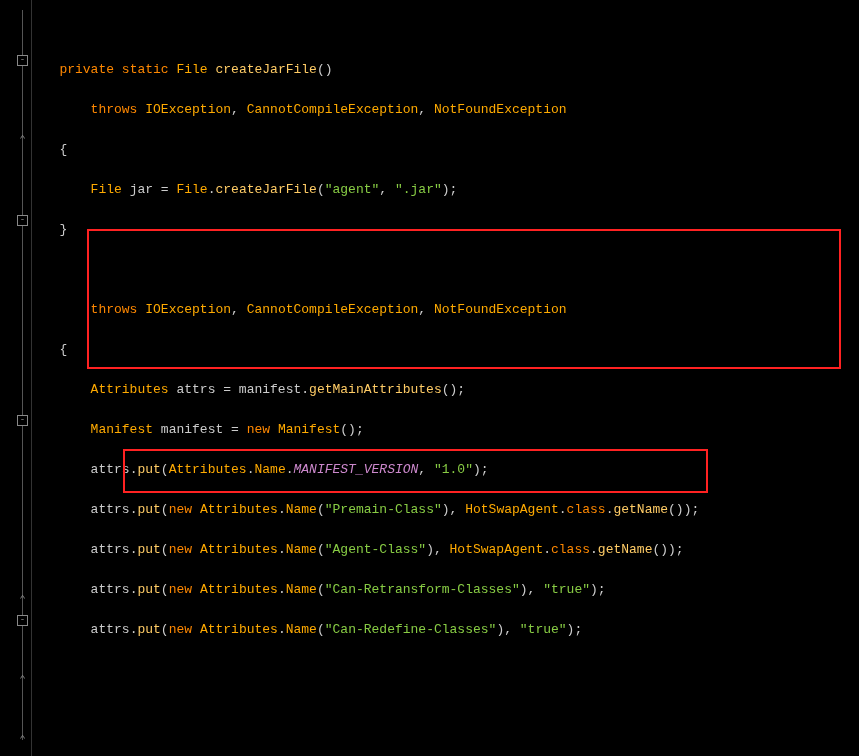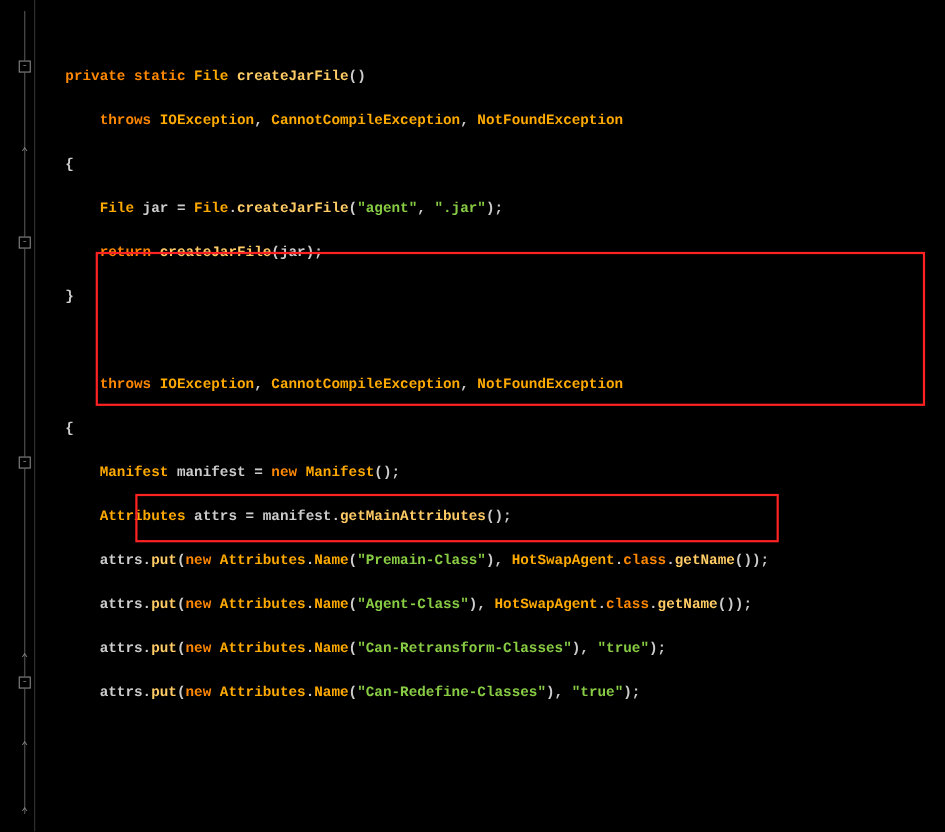--- a/index.html
+++ b/index.html
@@ -52,21 +52,21 @@
   font-size: 11px;
   line-height: 11px;
   text-align: center;
   color: #888;
 }
 .code {
   padding-left: 4px;
   white-space: pre;
   position: relative;
 }
-.line { height: 20px; font-weight: bold; }
+.line { height: 20px; }
 .kw { color: #ff8800; }
 .type { color: #ffaa00; }
 .method { color: #ffcc66; }
 .str { color: #88cc44; }
 .const { color: #cc88cc; font-style: italic; }
 .highlight-box {
   position: absolute;
   border: 2px solid #ff2222;
   pointer-events: none;
   background: transparent;
@@ -87,27 +87,27 @@
     <div class="fold-close" style="top:675px;">⌃</div>
     <div class="fold-close" style="top:735px;">⌃</div>
   </div>
 
   <div class="code">
 <div class="line"></div>
 <div class="line">   <span class="kw">private</span> <span class="kw">static</span> <span class="type">File</span> <span class="method">createJarFile</span>()</div>
 <div class="line">       <span class="kw">throws</span> <span class="type">IOException</span>, <span class="type">CannotCompileException</span>, <span class="type">NotFoundException</span></div>
 <div class="line">   {</div>
 <div class="line">       <span class="type">File</span> <span>jar</span> = <span class="type">File</span>.<span class="method">createJarFile</span>(<span class="str">"agent"</span>, <span class="str">".jar"</span>);</div>
-<div class="line">       <span class="kw">return</span> <span class="method">createJarFile</span>(<span>jar</span>);</div>
 <div class="line">   }</div>
 <div class="line"></div>
 <div class="line">       <span class="kw">throws</span> <span class="type">IOException</span>, <span class="type">CannotCompileException</span>, <span class="type">NotFoundException</span></div>
 <div class="line">   {</div>
+<div class="line">       <span class="type">Attributes</span> <span>attrs</span> = <span>manifest</span>.<span class="method">getMainAttributes</span>();</div>
 <div class="line">       <span class="type">Manifest</span> <span>manifest</span> = <span class="kw">new</span> <span class="type">Manifest</span>();</div>
-<div class="line">       <span class="type">Attributes</span> <span>attrs</span> = <span>manifest</span>.<span class="method">getMainAttributes</span>();</div>
+<div class="line">       <span>attrs</span>.<span class="method">put</span>(<span class="type">Attributes</span>.<span class="type">Name</span>.<span class="const">MANIFEST_VERSION</span>, <span class="str">"1.0"</span>);</div>
 <div class="line">       <span>attrs</span>.<span class="method">put</span>(<span class="kw">new</span> <span class="type">Attributes</span>.<span class="type">Name</span>(<span class="str">"Premain-Class"</span>), <span class="type">HotSwapAgent</span>.<span class="kw">class</span>.<span class="method">getName</span>());</div>
 <div class="line">       <span>attrs</span>.<span class="method">put</span>(<span class="kw">new</span> <span class="type">Attributes</span>.<span class="type">Name</span>(<span class="str">"Agent-Class"</span>), <span class="type">HotSwapAgent</span>.<span class="kw">class</span>.<span class="method">getName</span>());</div>
 <div class="line">       <span>attrs</span>.<span class="method">put</span>(<span class="kw">new</span> <span class="type">Attributes</span>.<span class="type">Name</span>(<span class="str">"Can-Retransform-Classes"</span>), <span class="str">"true"</span>);</div>
 <div class="line">       <span>attrs</span>.<span class="method">put</span>(<span class="kw">new</span> <span class="type">Attributes</span>.<span class="type">Name</span>(<span class="str">"Can-Redefine-Classes"</span>), <span class="str">"true"</span>);</div>
 
 
 
 
 
 

